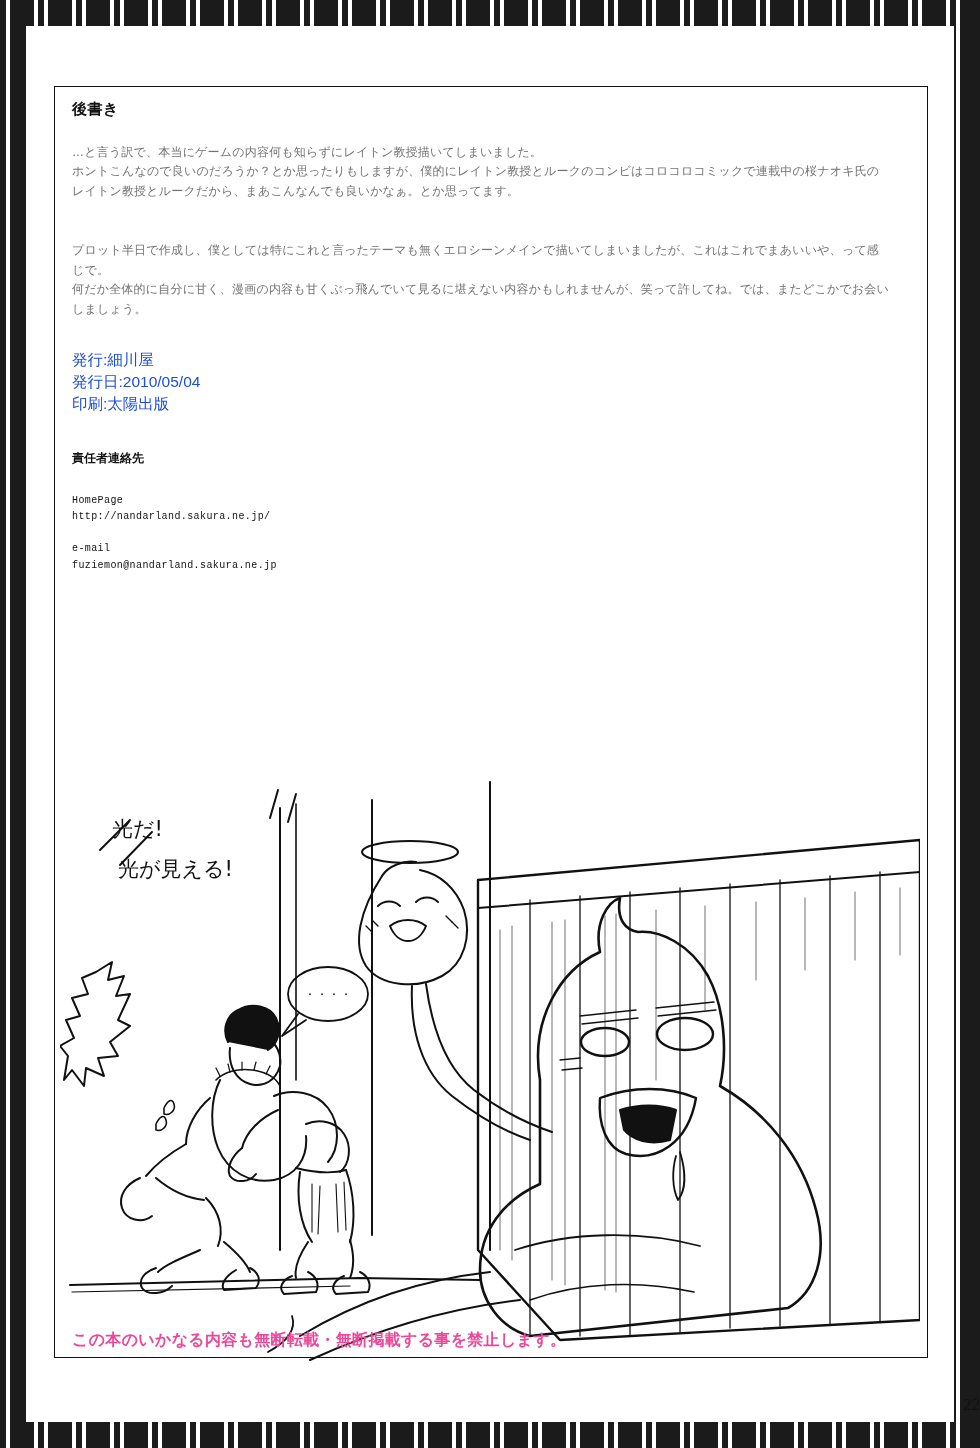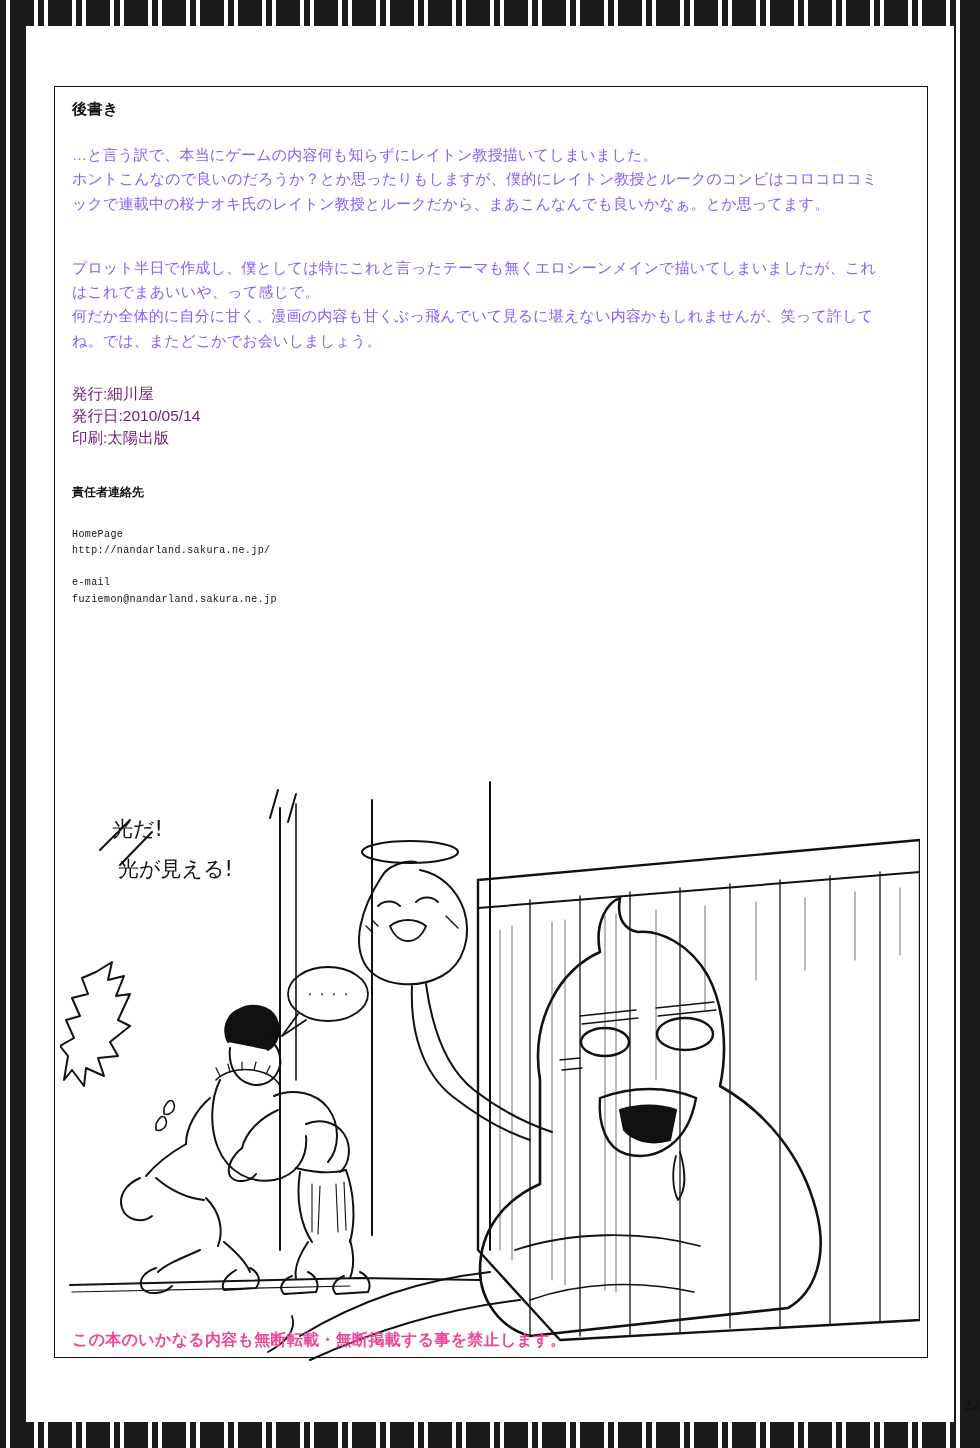--- a/index.html
+++ b/index.html
@@ -55,35 +55,35 @@
     width: 836px;
   }
   .afterword-title {
     font-size: 15px;
     font-weight: bold;
     color: #111;
     letter-spacing: 0.5px;
     margin: 0 0 24px 0;
   }
   .para {
-    font-size: 15px;
+    font-size: 12px;
     line-height: 1.62;
-    color: #8b5cf6;
+    color: #737373;
     margin: 0 0 18px 0;
     letter-spacing: 0.2px;
     max-width: 818px;
   }
   .para.tight { margin-bottom: 0; }
   .gap-lg { height: 22px; }
 
   .colophon {
     margin-top: 30px;
     font-size: 15.5px;
     line-height: 1.42;
-    color: #701a75;
+    color: #1d4ed8;
   }
   .colophon div { white-space: pre; }
 
   .contact-title {
     margin-top: 35px;
     font-size: 12px;
     font-weight: bold;
     color: #111;
   }
   .mono-block {
@@ -139,21 +139,21 @@
     <div class="afterword-title">後書き</div>
 
     <p class="para tight">…と言う訳で、本当にゲームの内容何も知らずにレイトン教授描いてしまいました。</p>
     <p class="para">ホントこんなので良いのだろうか？とか思ったりもしますが、僕的にレイトン教授とルークのコンビはコロコロコミックで連載中の桜ナオキ氏のレイトン教授とルークだから、まあこんなんでも良いかなぁ。とか思ってます。</p>
     <div class="gap-lg"></div>
     <p class="para tight">プロット半日で作成し、僕としては特にこれと言ったテーマも無くエロシーンメインで描いてしまいましたが、これはこれでまあいいや、って感じで。</p>
     <p class="para">何だか全体的に自分に甘く、漫画の内容も甘くぶっ飛んでいて見るに堪えない内容かもしれませんが、笑って許してね。では、またどこかでお会いしましょう。</p>
 
     <div class="colophon">
       <div>発行:細川屋</div>
-      <div>発行日:2010/05/14</div>
+      <div>発行日:2010/05/04</div>
       <div>印刷:太陽出版</div>
     </div>
 
     <div class="contact-title">責任者連絡先</div>
 
     <div class="mono-block">
       <div>HomePage</div>
       <div>http://nandarland.sakura.ne.jp/</div>
       <div class="spacer"></div>
       <div>e-mail</div>

